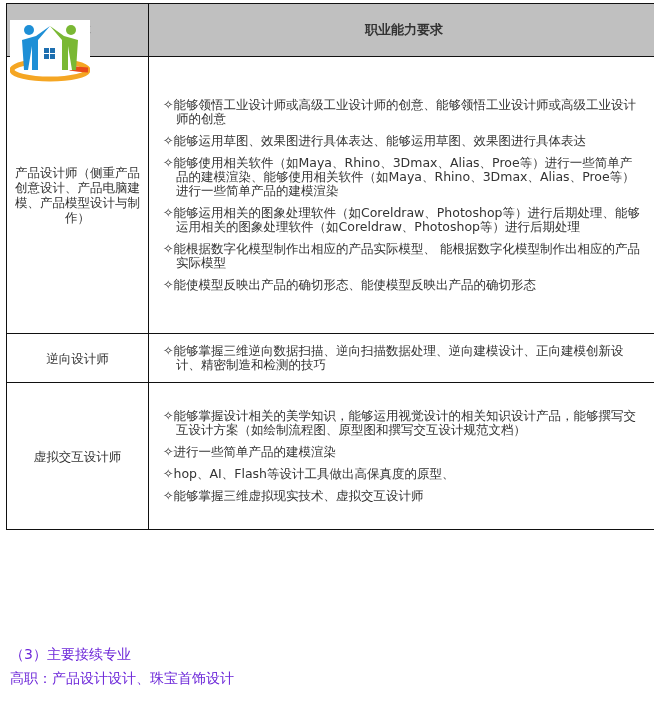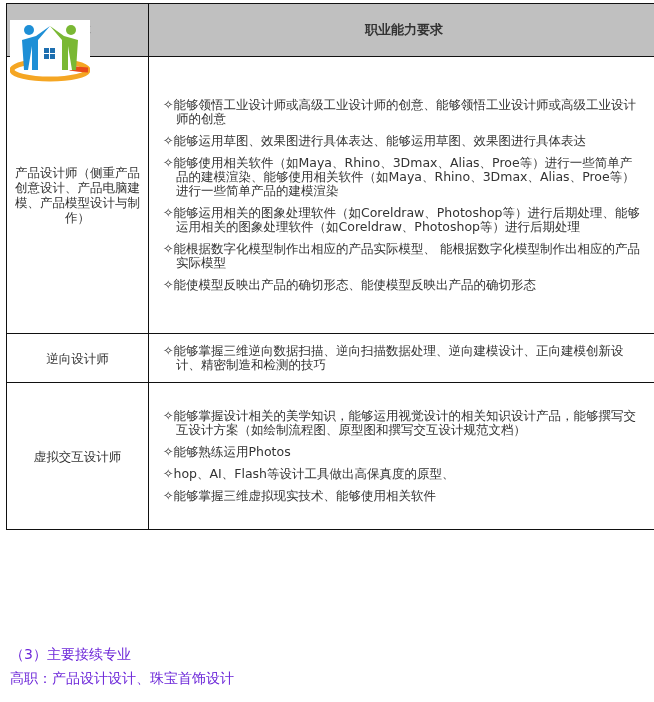--- a/index.html
+++ b/index.html
@@ -39,23 +39,23 @@
   <tr class="r2">
     <td class="name">逆向设计师</td>
     <td class="req">
       <p class="item">✧能够掌握三维逆向数据扫描、逆向扫描数据处理、逆向建模设计、正向建模创新设计、精密制造和检测的技巧</p>
     </td>
   </tr>
   <tr class="r4">
     <td class="name">虚拟交互设计师</td>
     <td class="req">
       <p class="item">✧能够掌握设计相关的美学知识，能够运用视觉设计的相关知识设计产品，能够撰写交互设计方案（如绘制流程图、原型图和撰写交互设计规范文档）</p>
-      <p class="item">✧能够熟练运用Photos</p>
+      <p class="item">✧进行一些简单产品的建模渲染</p>
       <p class="item">✧hop、AI、Flash等设计工具做出高保真度的原型、</p>
-      <p class="item">✧能够掌握三维虚拟现实技术、能够使用相关软件</p>
+      <p class="item">✧能够掌握三维虚拟现实技术、虚拟交互设计师</p>
     </td>
   </tr>
 </tbody>
   </table>
 
 <div class="logo">
   <svg width="80" height="62" viewBox="0 0 80 62">
     <ellipse cx="40" cy="50" rx="38" ry="9" fill="none" stroke="#f5a623" stroke-width="5"></ellipse>
     <path d="M60 48 A38 9 0 0 0 78 50" fill="none" stroke="#e84a1a" stroke-width="5"></path>
     <path d="M16 50 L22 22 L40 10 L58 22 L64 50 Z" fill="#fff"></path>

